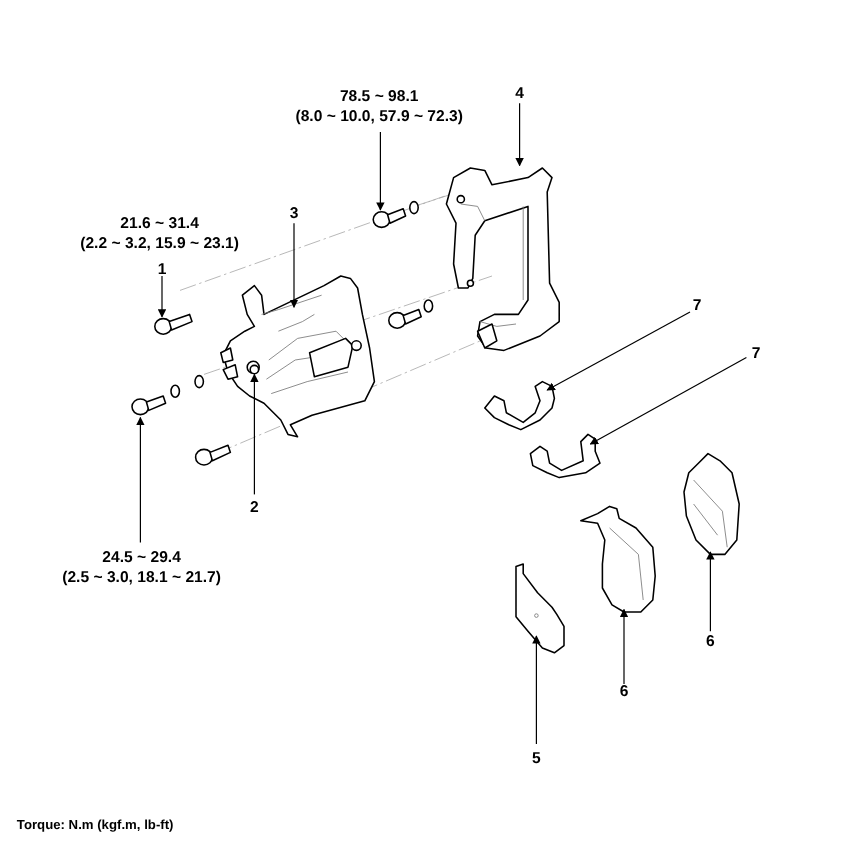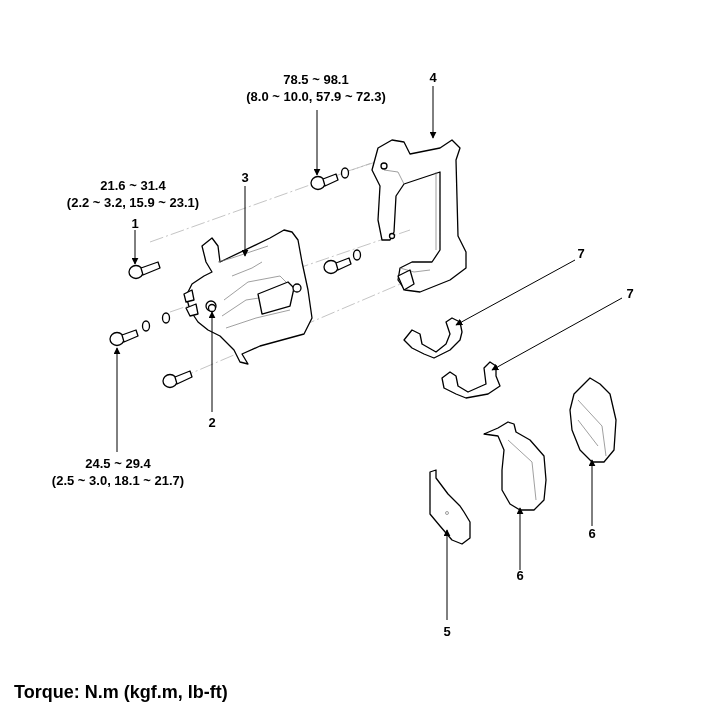--- a/index.html
+++ b/index.html
@@ -5,21 +5,21 @@
     html, body { margin: 0; padding: 0; background: #ffffff; }
     body { width: 701px; height: 715px; position: relative; overflow: hidden;
            font-family: "Liberation Sans", sans-serif; color: #000; }
     svg#diagram { position: absolute; left: 0; top: 0; width: 701px; height: 715px; }
     .lbl { font-family: "Liberation Sans", sans-serif; font-weight: bold; font-size: 13px; fill: #000; }
     .torque { font-family: "Liberation Sans", sans-serif; font-weight: bold; font-size: 13px; fill: #000; }
     .part { fill: #fff; stroke: #000; stroke-width: 1.3; stroke-linejoin: round; }
     .detail { fill: none; stroke: #777; stroke-width: 0.7; }
     .phantom { fill: none; stroke: #aaa; stroke-width: 0.7; stroke-dasharray: 14 3 2 3; }
     .leader { stroke: #000; stroke-width: 1; fill: none; }
-    .footer { position: absolute; left: 14px; top: 682px; font-weight: bold; font-size: 18px; }
+    .footer { position: absolute; left: 14px; top: 682px; font-weight: bold; font-size: 11px; }
   </style>
 </head>
 <body>
 
 <svg id="diagram" viewBox="0 0 701 715">
 
   <g>
     <line class="phantom" x1="150" y1="242" x2="380" y2="160"></line>
     <line class="phantom" x1="170" y1="312" x2="410" y2="230"></line>
     <line class="phantom" x1="180" y1="378" x2="405" y2="282"></line>

